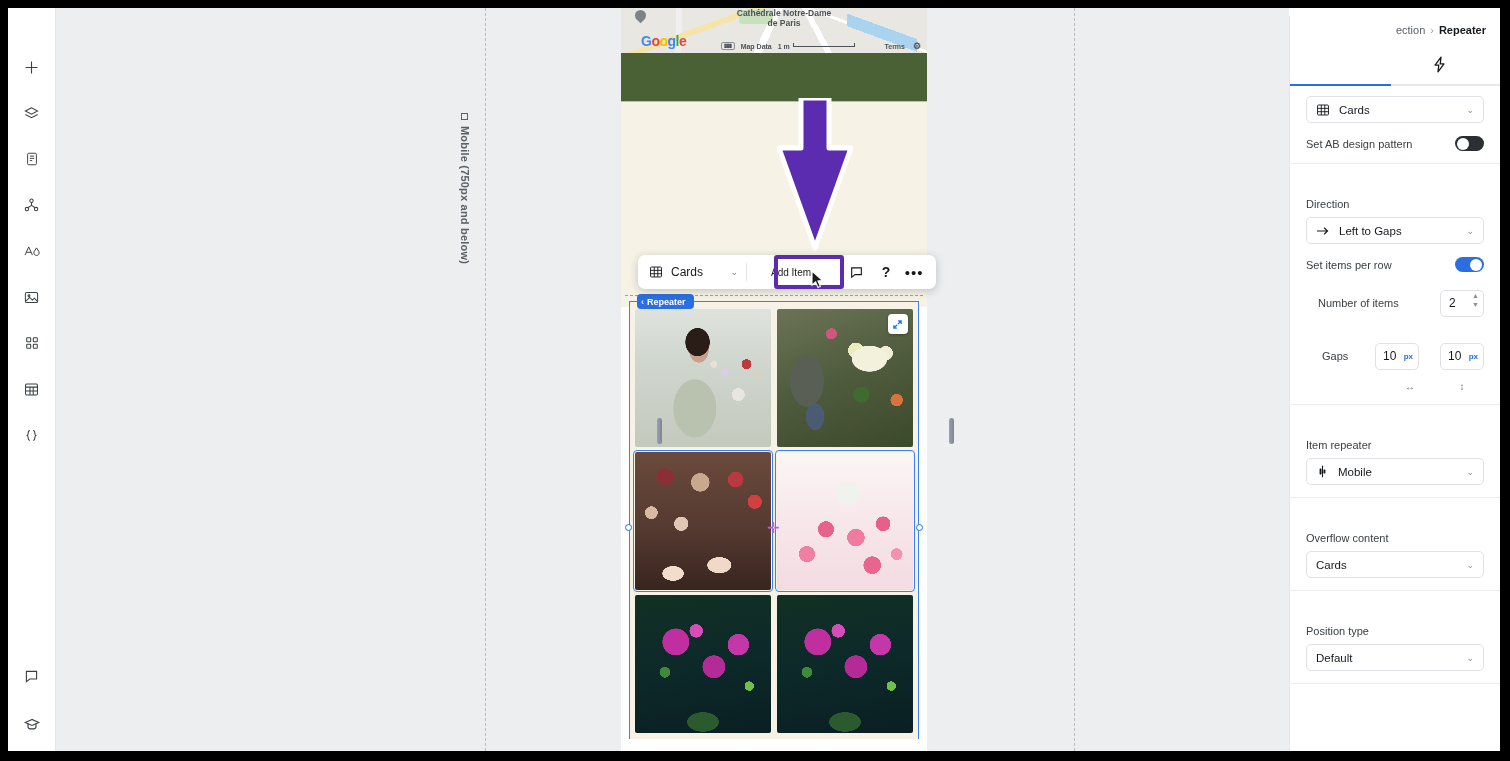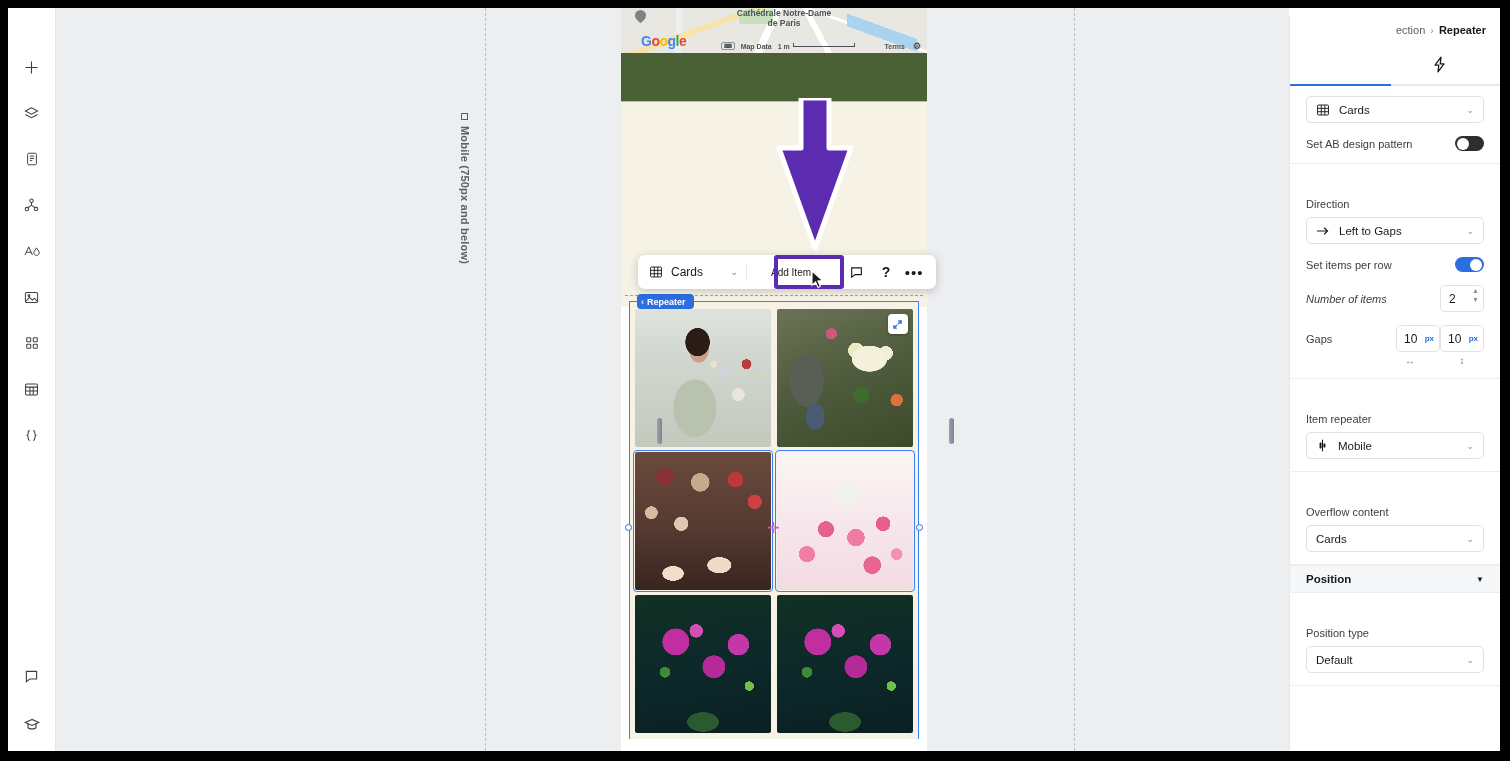--- a/index.html
+++ b/index.html
@@ -481,32 +481,32 @@
           <span>Left to Gaps</span>
           <span class="cv">⌄</span>
         </div>
         <div class="row" style="margin-top:13px;">
           <span class="lbl" style="margin:0;text-align:center;">Set items per row</span>
           <span class="toggle on">
               <i></i>
             </span>
         </div>
         <div class="row" style="margin-top:13px;">
-          <span class="lbl" style="margin:0;font-style:italic;">Number of items</span>
+          <span class="lbl" style="margin:12px;">Number of items</span>
           <span class="stepper">
             <span>2</span>
             <span class="arrows">
                 <span>▲</span>
                 <span>▼</span>
               </span>
           </span>
         </div>
         <div class="row" style="margin-top:13px;">
-          <span class="lbl" style="margin:0;text-align:right;">Gaps</span>
-          <span style="display:flex; gap:0;">
+          <span class="lbl" style="margin:16px;text-align:right;">Gaps</span>
+          <span style="display:flex; gap:21px;">
             <span class="gapbox">
               <span>10</span>
               <span class="u">px</span>
             </span>
             <span class="gapbox">
               <span>10</span>
               <span class="u">px</span>
             </span>
           </span>
         </div>
@@ -531,24 +531,20 @@
       </div>
 
       <div class="sec">
         <div class="lbl">Overflow content</div>
         <div class="sel-box">
           <span>Cards</span>
           <span class="cv">⌄</span>
         </div>
       </div>
 
-      <div class="sec-head">
-        <span>Position</span>
-        <span class="caret">▼</span>
-      </div>
 
       <div class="sec">
         <div class="lbl">Position type</div>
         <div class="sel-box">
           <span>Default</span>
           <span class="cv">⌄</span>
         </div>
       </div>
 
     </div>

